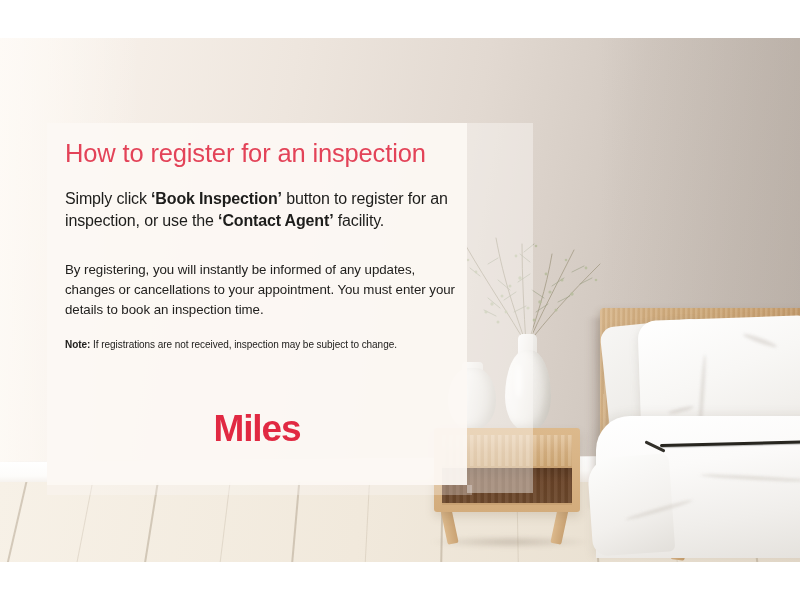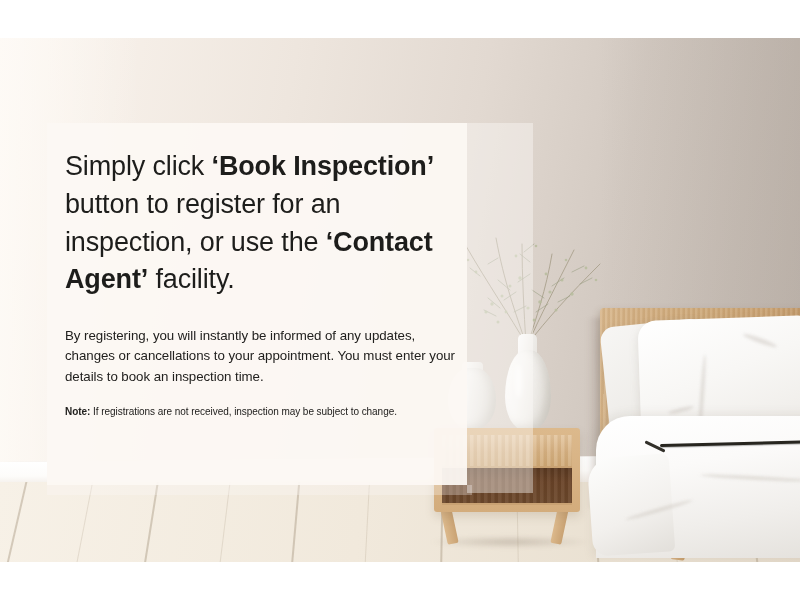--- a/index.html
+++ b/index.html
@@ -351,21 +351,21 @@
     margin: 0;
     font-size: 25.5px;
     font-weight: 400;
     letter-spacing: -0.15px;
     color: #e34358;
     line-height: 1.25;
     padding-top: 8px;
   }
   #lead {
     margin: 18px 0 0 0;
-    font-size: 27px;
+    font-size: 16px;
     line-height: 1.40;
     color: #1d1d1b;
     letter-spacing: -0.15px;
     font-weight: 400;
   }
   #lead b { font-weight: 700; }
 
   #body-para-1 {
     margin: 27px 4px 0 0;
     font-size: 13.3px;
@@ -529,29 +529,31 @@
       <div class="ns-shelf">
         <div class="ns-shelf-grain"></div>
       </div>
     </div>
 
     <div id="panel-translucent"></div>
     <div id="panel-translucent-lower"></div>
     <div id="panel-opaque"></div>
 
     <div class="content">
+      <h1 id="heading">How to register for an inspection</h1>
 
       <p id="lead">
         <span>Simply click </span><b>‘Book Inspection’</b><span> button to register for an inspection, or use the </span><b>‘Contact Agent’</b><span> facility.</span>
       </p>
 
       <p id="body-para-1">By registering, you will instantly be informed of any updates, changes or cancellations to your appointment. You must enter your details to book an inspection time.</p>
 
       <p id="body-para-2">
         <b>Note:</b><span> If registrations are not received, inspection may be subject to change.</span>
       </p>
     </div>
 
     <div id="logo">
+      <div id="logo-word">Miles</div>
     </div>
 
   </div>
 </div>
 
 </body></html>

